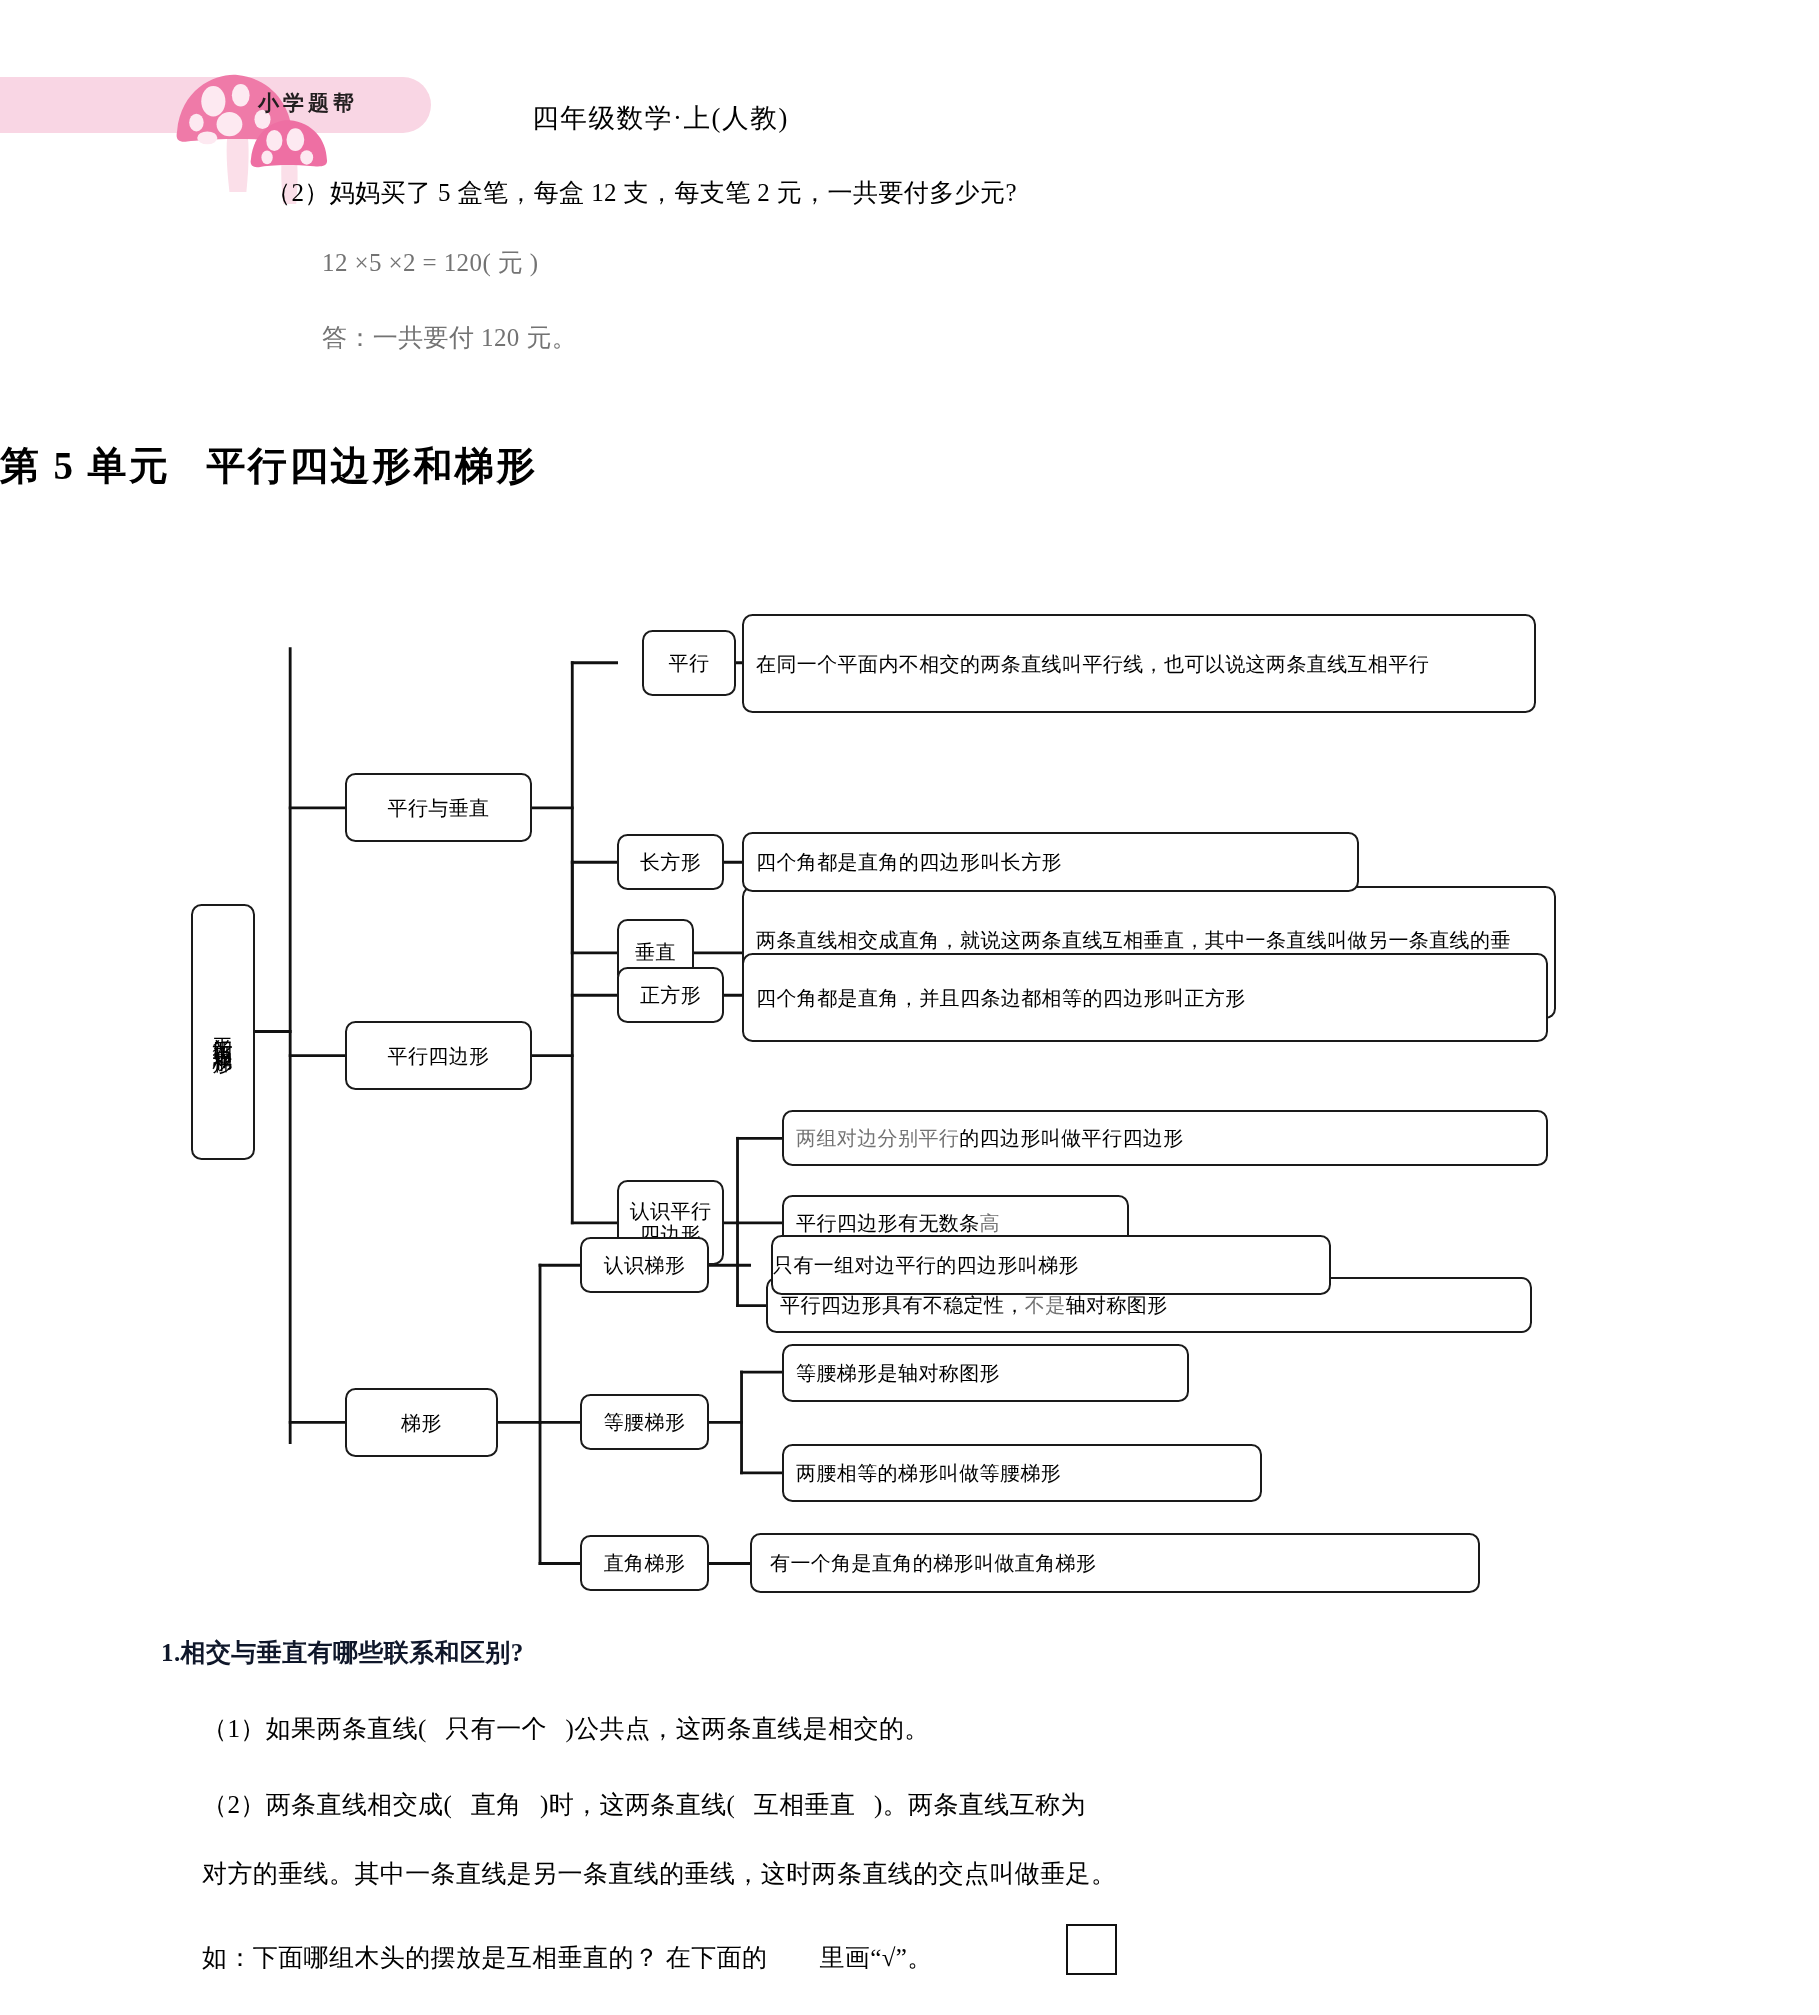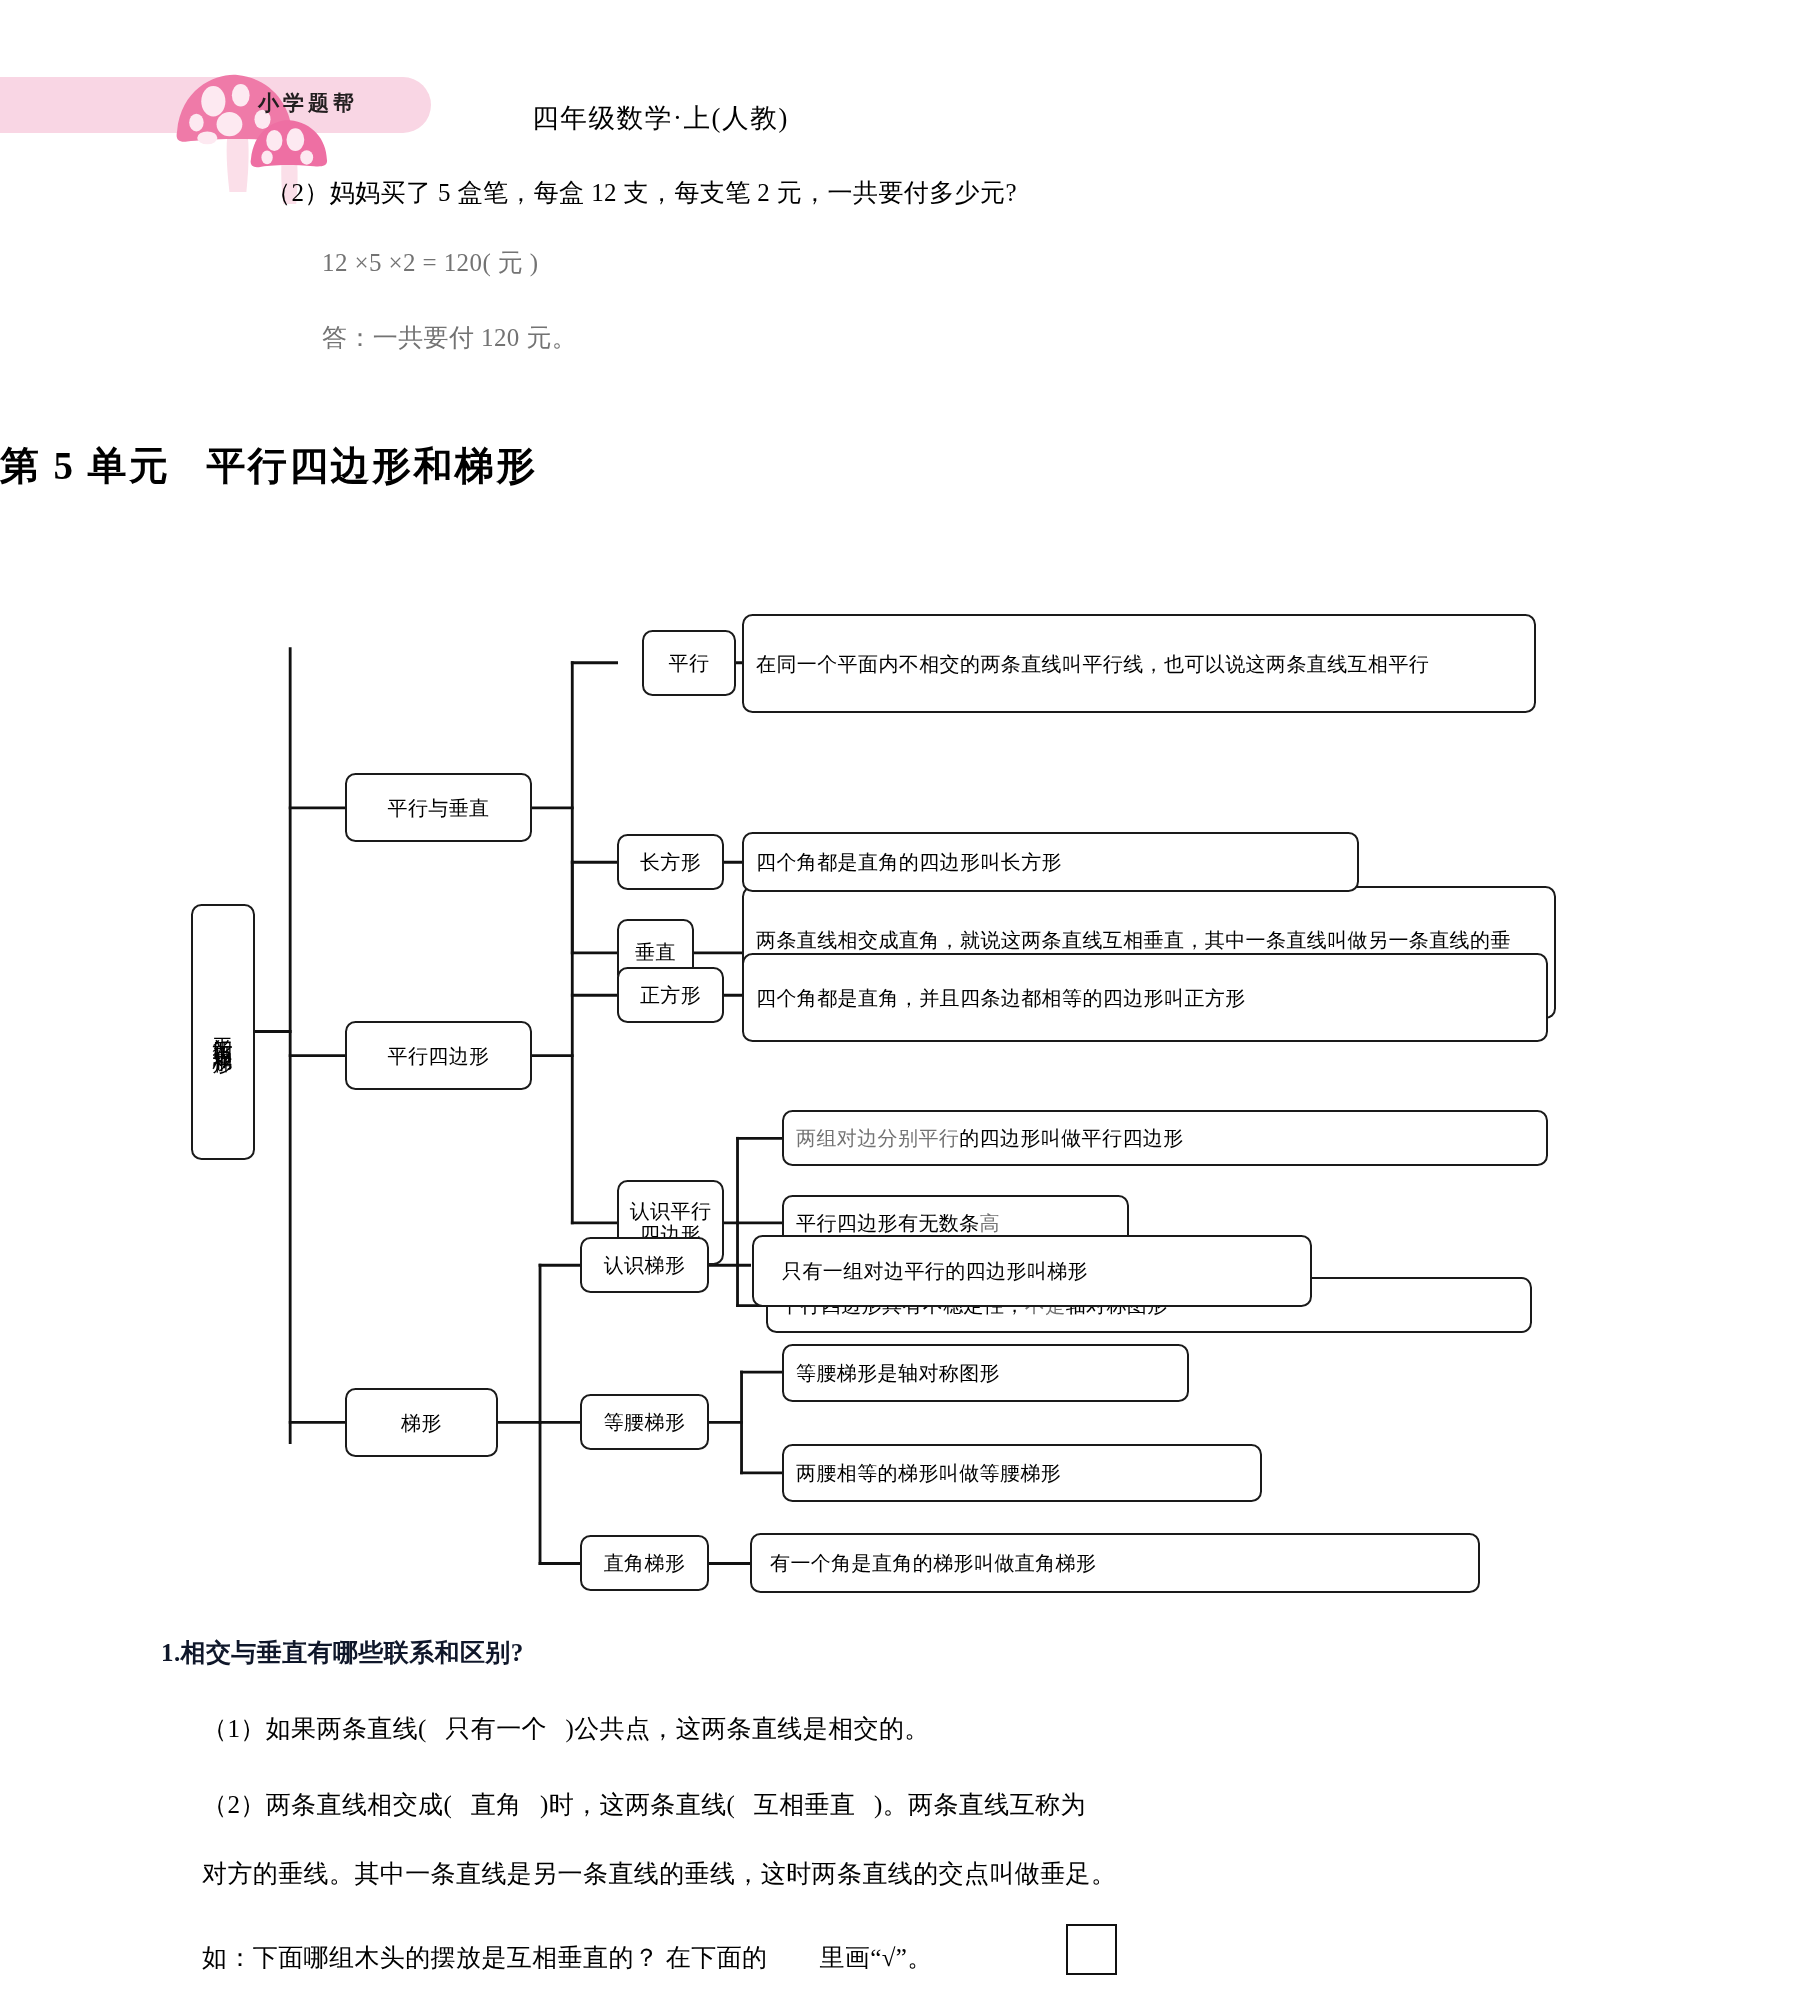--- a/index.html
+++ b/index.html
@@ -203,21 +203,21 @@
       <span><span>平行四边形有无数条</span><span class="pink">高</span></span>
     </div>
 
     <div class="mnode leftal" style="left:766px; top:697px; width:766px; height:56px; padding-left:12px;">
       <span><span>平行四边形具有不稳定性，</span><span class="pink">不是</span><span>轴对称图形</span></span>
     </div>
 
     <div class="mnode" style="left:345px; top:808px; width:153px; height:69px;">梯形</div>
 
     <div class="mnode" style="left:580px; top:657px; width:129px; height:56px;">认识梯形</div>
-    <div class="mnode leftal" style="left:752px; top:655px; width:560px; height:72px; padding-left:28px;">只有一组对边平行的四边形叫梯形</div>
+    <div class="mnode leftal" style="left:771px; top:655px; width:560px; height:60px; padding-left:0;">只有一组对边平行的四边形叫梯形</div>
 
     <div class="mnode" style="left:580px; top:814px; width:129px; height:56px;">等腰梯形</div>
     <div class="mnode leftal" style="left:782px; top:764px; width:407px; height:58px; padding-left:12px;">等腰梯形是轴对称图形</div>
     <div class="mnode leftal" style="left:782px; top:864px; width:480px; height:58px; padding-left:12px;">两腰相等的梯形叫做等腰梯形</div>
 
     <div class="mnode" style="left:580px; top:955px; width:129px; height:56px;">直角梯形</div>
     <div class="mnode leftal" style="left:750px; top:953px; width:730px; height:60px; padding-left:18px;">有一个角是直角的梯形叫做直角梯形</div>
   </div>
 
   <div class="q-num" style="left:161px; top:1636px;">

